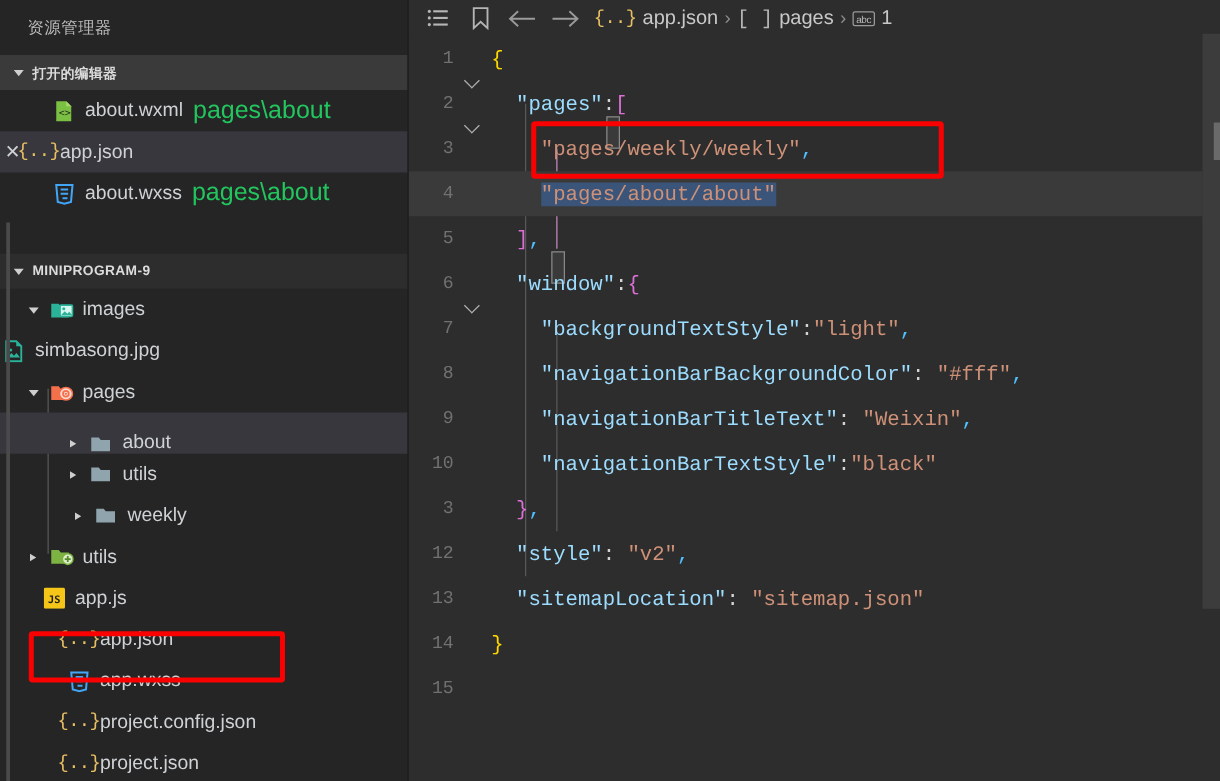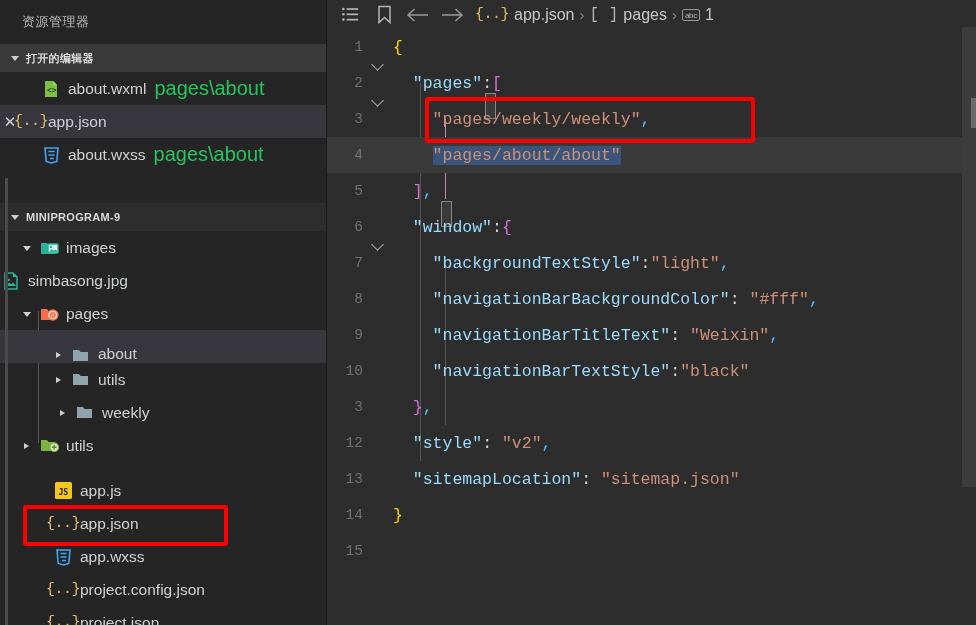--- a/index.html
+++ b/index.html
@@ -348,21 +348,21 @@
       <span class="ico">
         <svg width="19" height="15" viewBox="0 0 19 15">
           <path d="M1 2h6l1.6 2H15v9H1z" fill="#7cb342"></path>
           <circle cx="14.2" cy="9.2" r="4.3" fill="#dcedc8" stroke="#7cb342" stroke-width="1.2"></circle>
           <path d="M14.2 6.8v4.8M11.8 9.2h4.8" stroke="#558b2f" stroke-width="1.4"></path>
         </svg>
       </span>
       <span class="lbl">utils</span>
     </div>
 
-    <div class="row" style="padding-left:52px;margin-top:12px;">
+    <div class="row" style="padding-left:32px;">
       <span class="ico">
         <svg width="17" height="17" viewBox="0 0 17 17">
           <rect width="17" height="17" rx="1.5" fill="#f5c518"></rect>
           <text x="3.4" y="12.6" font-size="8.2" font-weight="bold" fill="#1e1e1e" font-family="monospace">JS</text>
         </svg>
       </span>
       <span class="lbl">app.js</span>
     </div>
 
     <div class="row" style="padding-left:52px;">

